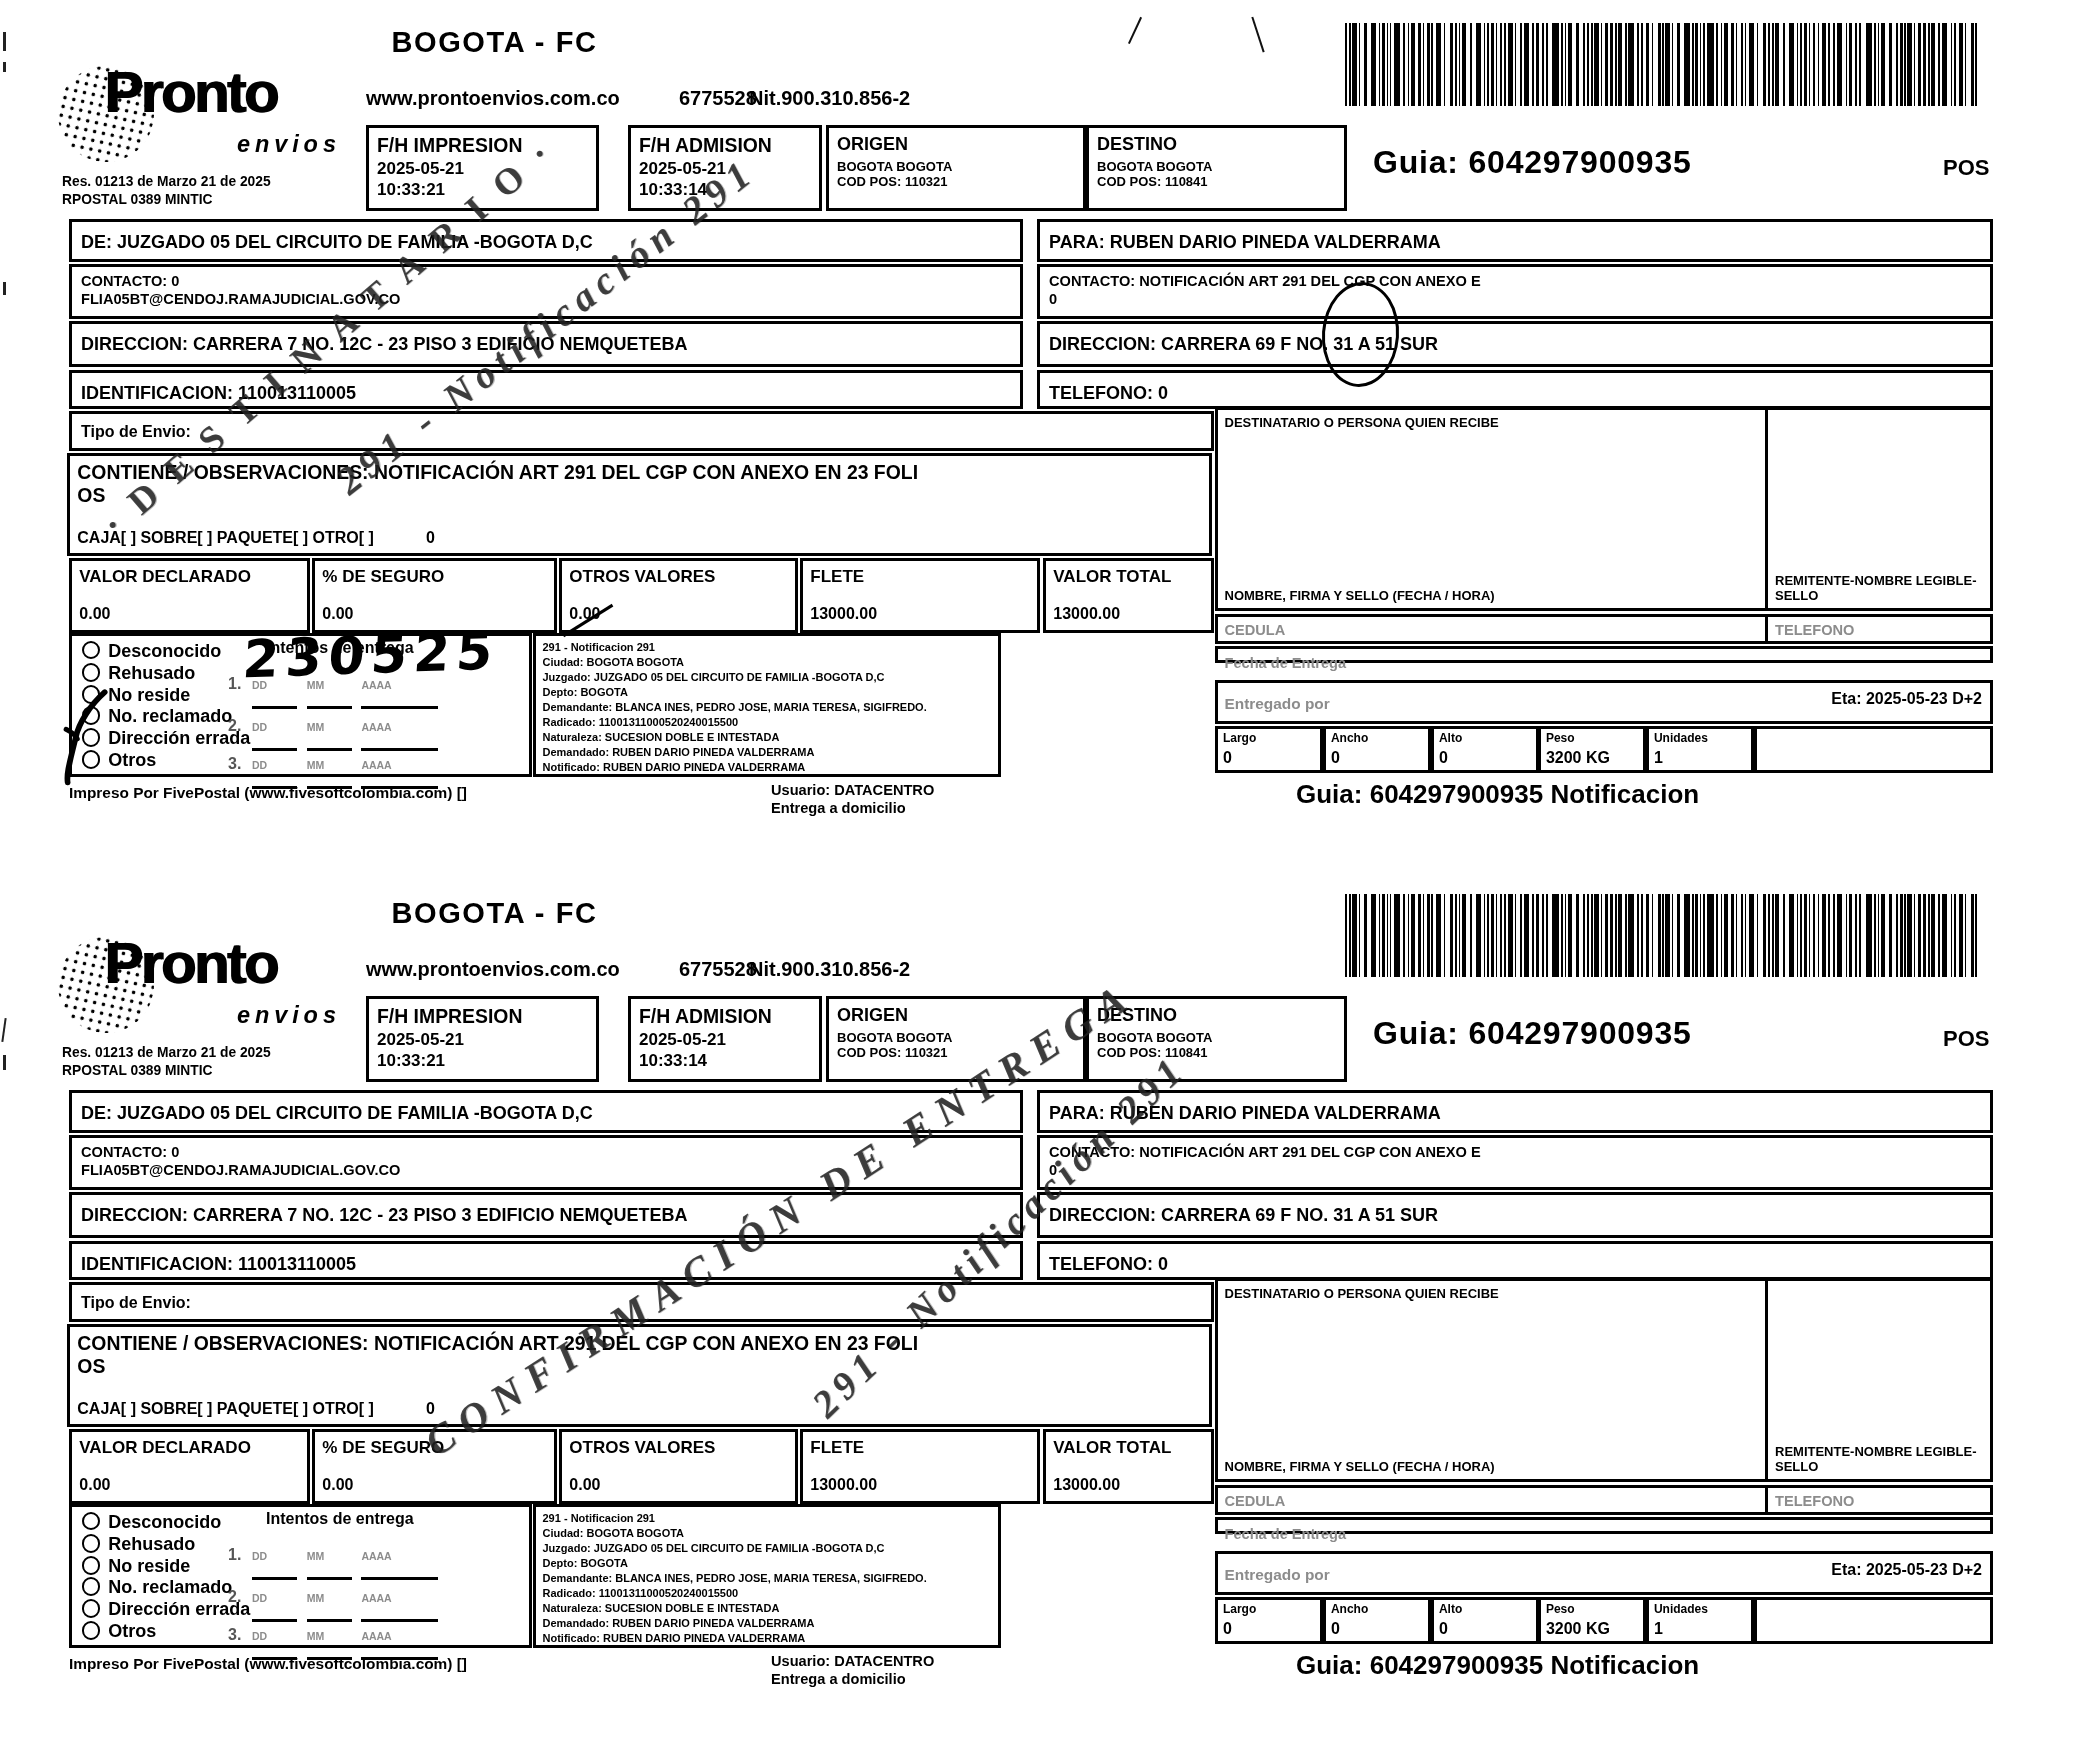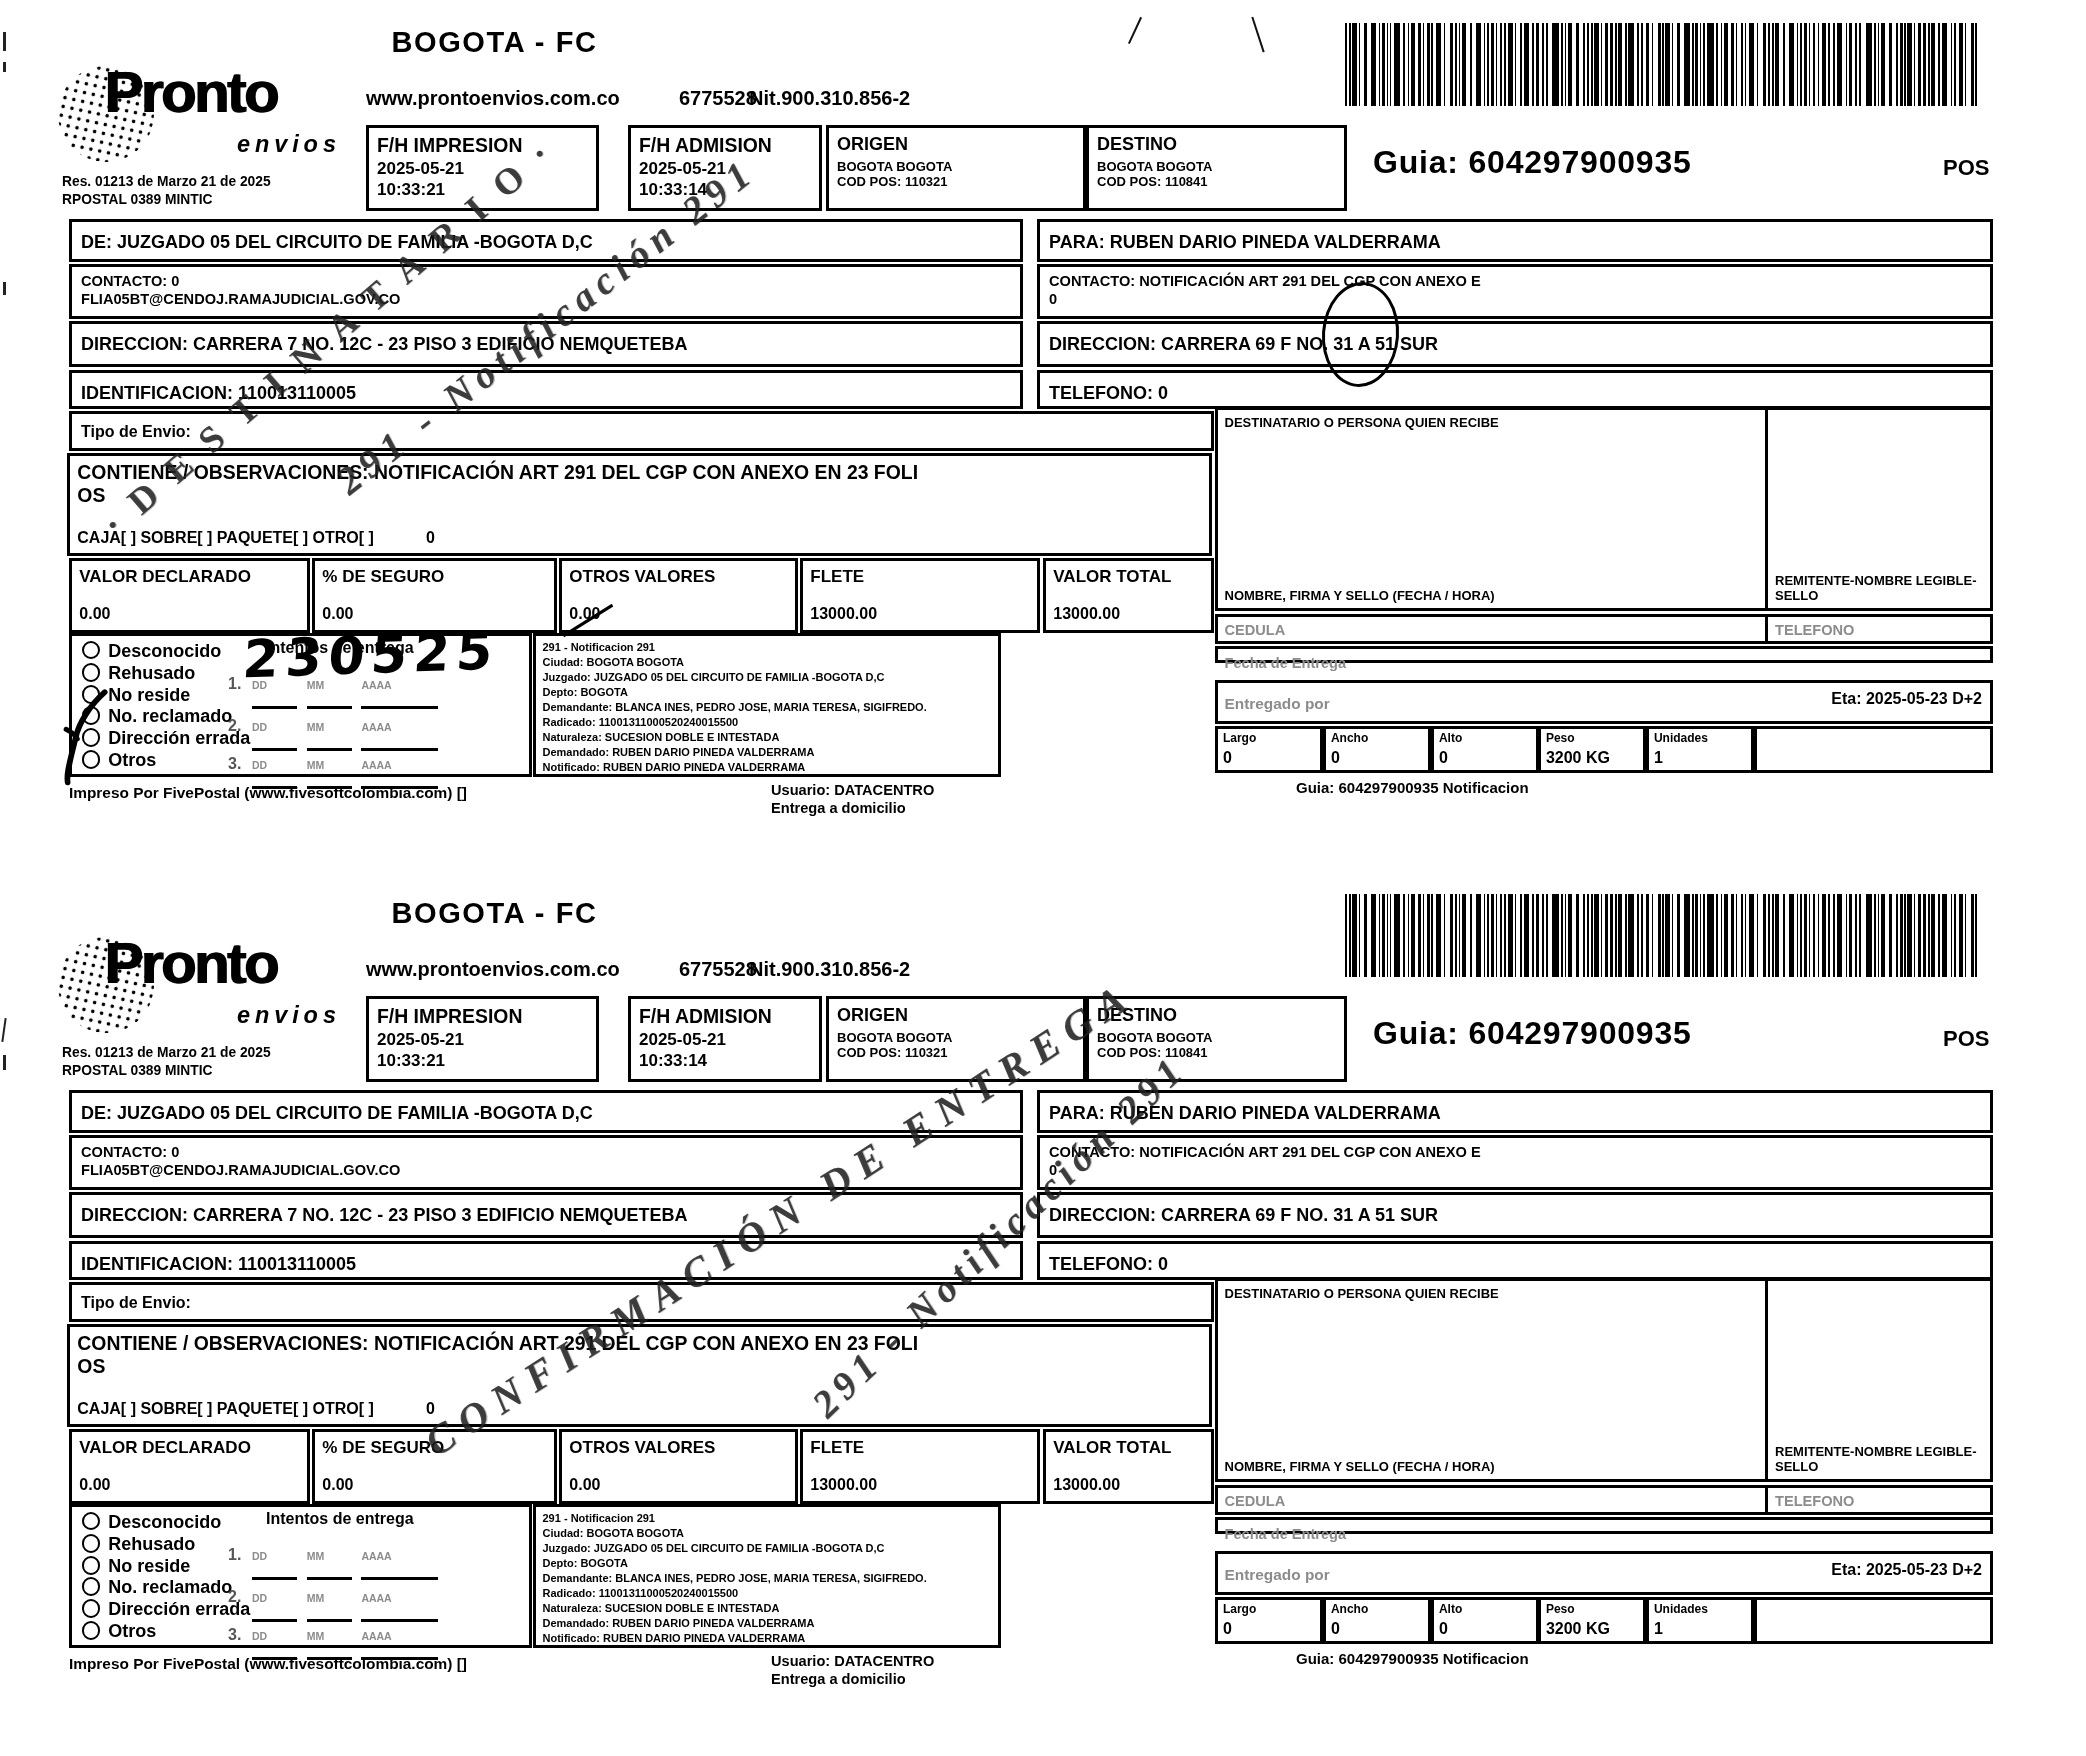--- a/index.html
+++ b/index.html
@@ -81,21 +81,21 @@
   .entreg-row{left:1215px;top:664px;width:778px;height:44px;}
   .entreg-l{position:absolute;left:6.5px;top:12px;font-size:15.4px;}
   .eta{position:absolute;right:8px;top:6.5px;font-size:16px;color:#000;}
   .dims-row{left:1215px;top:710px;width:778px;height:47px;border:none;}
   .dim-cell{position:absolute;top:0;width:108px;height:47px;border:3.2px solid #000;box-sizing:border-box;}
   .dim-label{position:absolute;left:4.9px;top:1.6px;font-size:12px;}
   .dim-value{position:absolute;left:4.9px;top:20px;font-size:16px;}
   
   .impreso{left:69px;top:768px;font-size:15.4px;}
   .usuario{left:771px;top:765px;font-size:14.6px;line-height:18px;}
-  .guia-foot{left:1296px;top:763px;font-size:15px;}
+  .guia-foot{left:1296px;top:763px;font-size:26px;}
   
   .stamp{position:absolute;transform-origin:0 100%;color:rgba(35,35,35,.84);white-space:nowrap;
          font-family:"Liberation Serif", serif;font-weight:bold;
          text-shadow:0.8px 0.8px 0 rgba(0,0,0,.25);}
   .copy0 .stamp1{left:122px;top:486px;font-size:37px;letter-spacing:21px;transform:rotate(-41deg);}
   .copy0 .stamp2{left:355px;top:442px;font-size:39px;letter-spacing:7.3px;font-style:italic;transform:rotate(-38deg);}
   .copy1 .stamp1{left:442px;top:531px;font-size:41px;letter-spacing:10.5px;font-style:italic;transform:rotate(-33deg);}
   .copy1 .stamp2{left:834px;top:494px;font-size:39px;letter-spacing:6.5px;font-style:italic;transform:rotate(-44deg);}
   
   .hand-date{left:243px;top:609px;font-size:52px;font-family:"DejaVu Sans", sans-serif;

